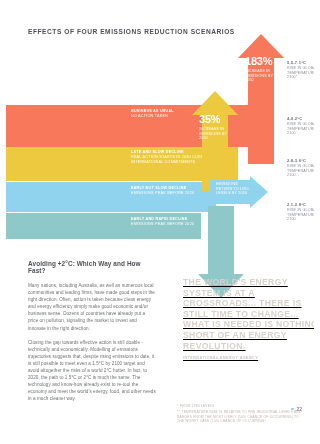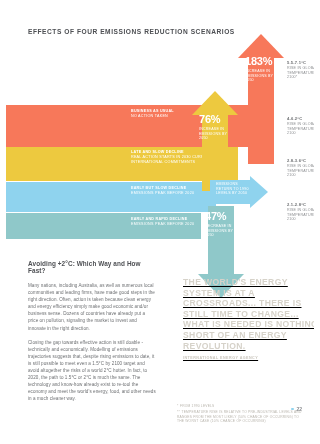--- a/index.html
+++ b/index.html
@@ -192,21 +192,21 @@
       <div class="temp-note" id="temp-132">
         <span class="t-val">5.5-7.1°C</span>
         <span class="t-desc">RISE IN GLOBAL TEMPERATURE BY 2100*</span>
       </div>
 
       <div class="arrow" id="arrow-76">
         <div class="head"></div>
         <div class="shaft"></div>
       </div>
       <div class="val-block" id="val-76">
-        <div class="val-num">76%</div>
+        <div class="val-num">35%</div>
         <div class="val-desc">INCREASE IN EMISSIONS BY 2050</div>
       </div>
       <div class="temp-note" id="temp-76">
         <span class="t-val">4-6.2°C</span>
         <span class="t-desc">RISE IN GLOBAL TEMPERATURE BY 2100</span>
       </div>
 
       <div class="arrow" id="arrow-return">
         <div class="r-shaft"></div>
         <div class="r-head"></div>
@@ -215,24 +215,20 @@
         <div class="val-desc">EMISSIONS RETURN TO 1990 LEVELS BY 2050</div>
       </div>
       <div class="temp-note" id="temp-slow">
         <span class="t-val">2.8-3.6°C</span>
         <span class="t-desc">RISE IN GLOBAL TEMPERATURE BY 2100</span>
       </div>
 
       <div class="arrow" id="arrow-47">
         <div class="shaft"></div>
         <div class="head"></div>
-      </div>
-      <div class="val-block" id="val-47">
-        <div class="val-num">47%</div>
-        <div class="val-desc">DECREASE IN EMISSIONS BY 2050</div>
       </div>
       <div class="temp-note" id="temp-rapid">
         <span class="t-val">2.1-2.8°C</span>
         <span class="t-desc">RISE IN GLOBAL TEMPERATURE BY 2100</span>
       </div>
 
     </div>
 
     <div id="body-left">
       <div id="body-heading">Avoiding +2°C: Which Way and How Fast?</div>

